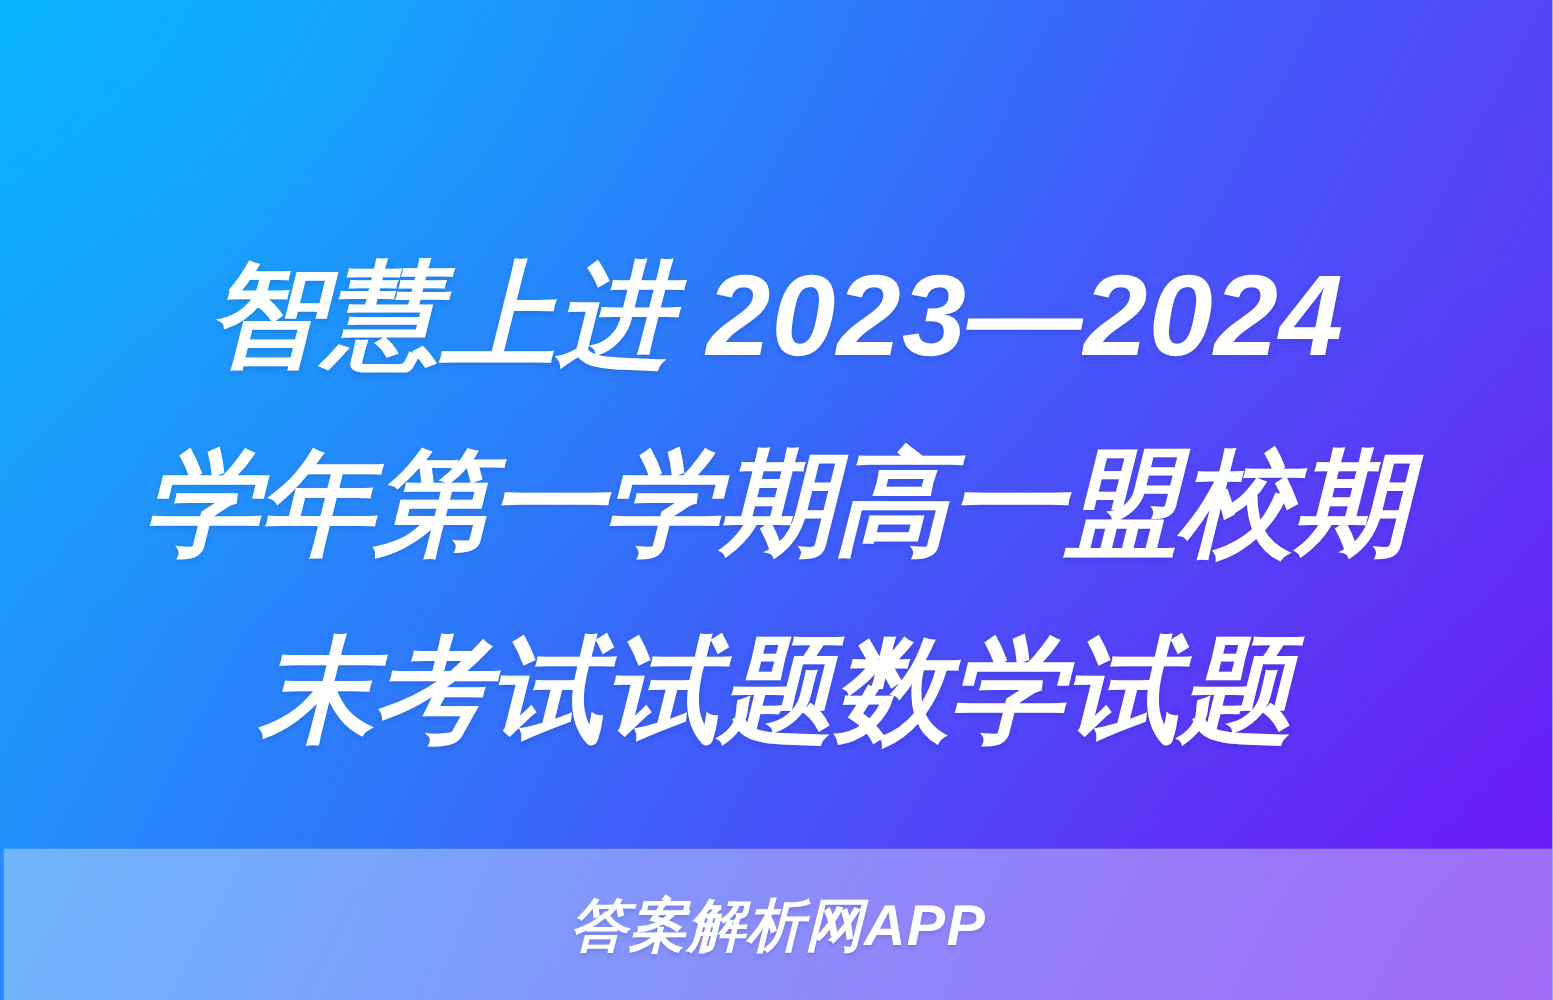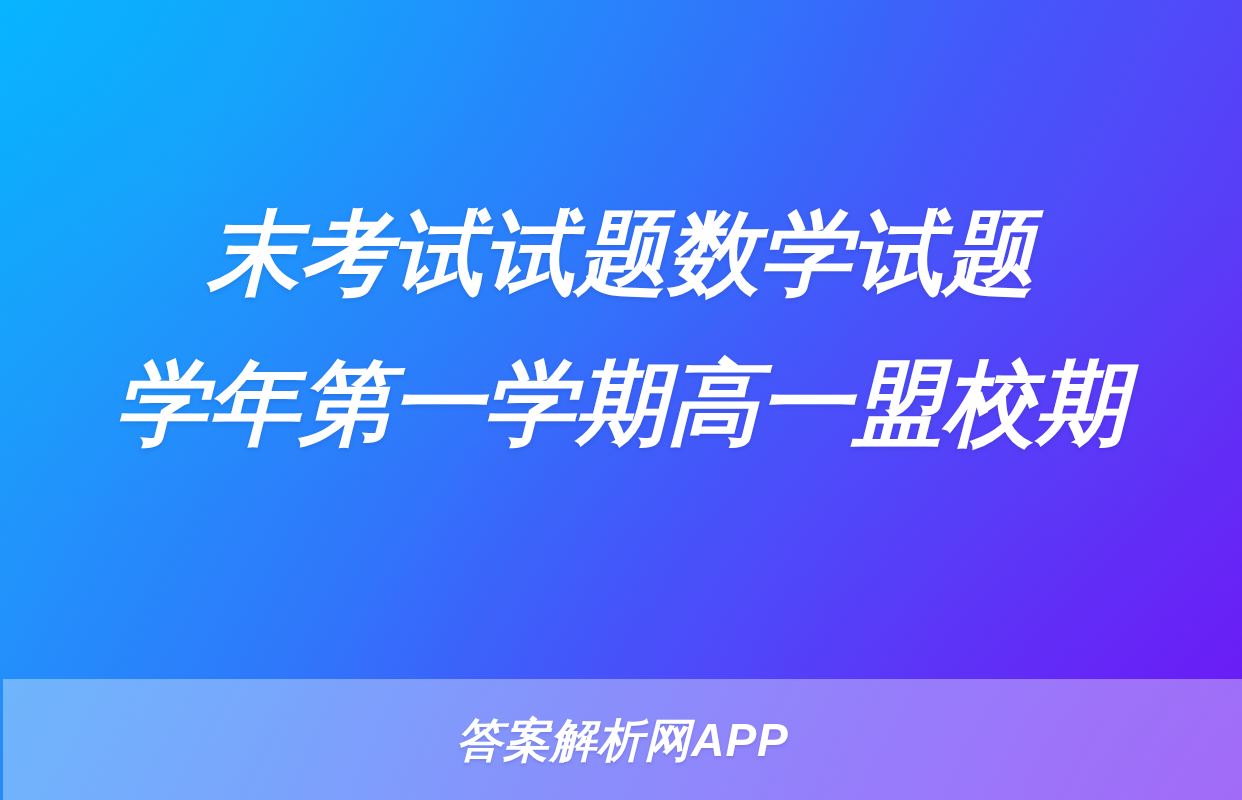--- a/index.html
+++ b/index.html
@@ -95,21 +95,22 @@
 </style>
 </head>
 <body>
 
 <div class="cover">
 
   <div class="cover-bg"></div>
   <div class="cover-bg-glow"></div>
 
   <div class="title-block">
+    <div class="title-line ltr-1">智慧上进 2023—2024</div>
+    <div class="title-line ltr-2">学年第一学期高一盟校期</div>
     <div class="title-line ltr-3">末考试试题数学试题</div>
-    <div class="title-line ltr-2">学年第一学期高一盟校期</div>
   </div>
 
   <div class="watermark-band">
     <div class="watermark-text">答案解析网APP</div>
   </div>
 
 </div>
 
 </body></html>

